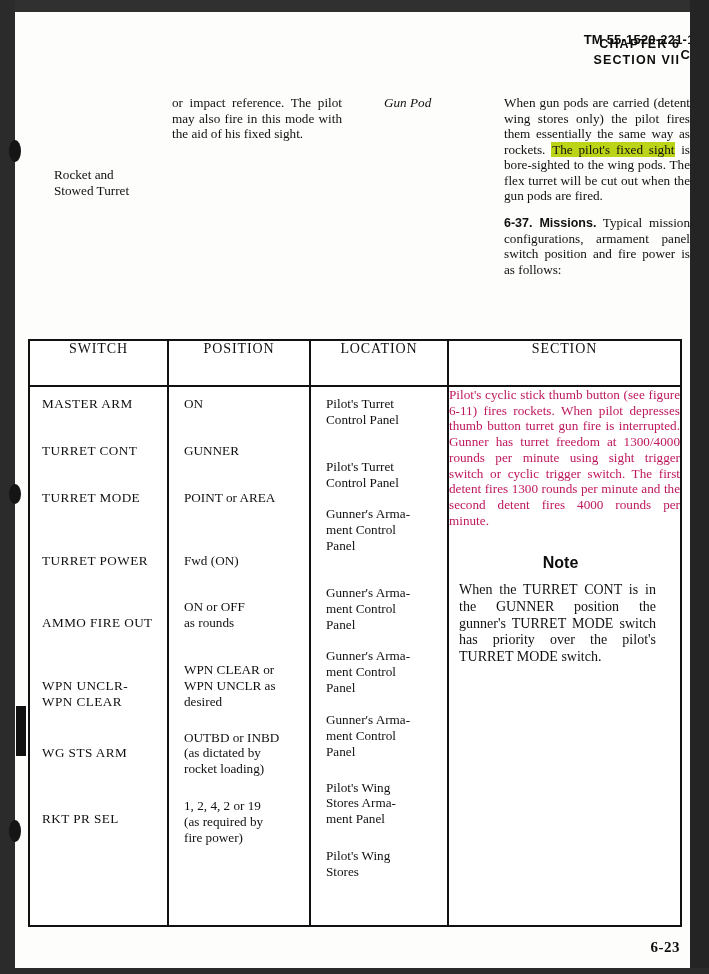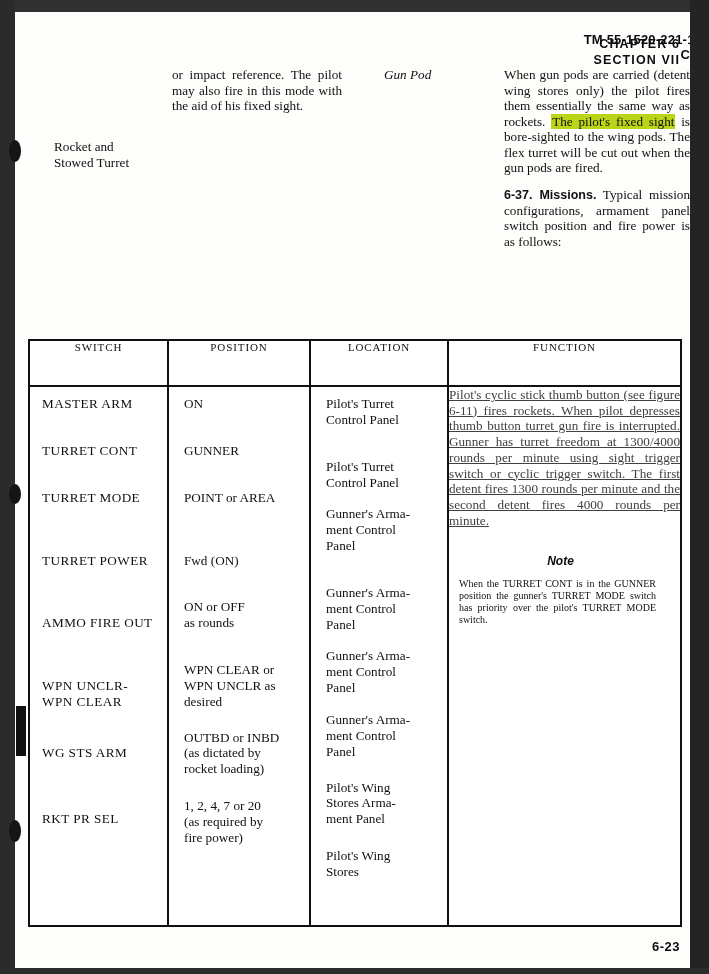--- a/index.html
+++ b/index.html
@@ -90,20 +90,21 @@
     width: 636px;
     height: 230px;
   }
   .col {
     position: absolute;
     font-size: 13.2px;
     line-height: 1.18;
     color: #101010;
     text-align: justify;
     text-justify: inter-word;
+    margin-top: 28px;
   }
   .col p { margin: 0 0 11px 0; }
   .col-label { left: 0;   top: 72px;  width: 112px; text-align: left; }
   .col-a     { left: 118px; top: 0;   width: 170px; }
   .col-b     { left: 330px; top: 0;   width: 112px; font-style: italic; }
   .col-c     { left: 450px; top: 0;   width: 186px; }
 
   .hl {
     background: #bcd417;
     padding: 0 1px;
@@ -144,21 +145,21 @@
   table.doc th, table.doc td {
     border-right: 2px solid #111;
     vertical-align: top;
     padding: 0;
   }
   table.doc th:last-child, table.doc td:last-child { border-right: none; }
   thead th {
     border-bottom: 2px solid #111;
     text-align: center;
     font-weight: normal;
-    font-size: 11px;
+    font-size: 14px;
     letter-spacing: 0.9px;
     color: #101010;
     height: 44px;
     vertical-align: middle;
     font-family: "Liberation Serif","DejaVu Serif",serif;
   }
   .c1 { width: 138px; }
   .c2 { width: 142px; }
   .c3 { width: 138px; }
 
@@ -169,50 +170,48 @@
     color: #101010;
   }
   .sw { letter-spacing: 0.45px; }
 
   .fn-cell { padding: 10px 10px 4px 14px; }
   .fn-text {
     font-size: 13.2px;
     line-height: 1.19;
     text-align: justify;
     text-justify: inter-word;
-    color: #404040;
-    text-decoration: underline;
+    color: #be185d;
   }
   .note-head {
     margin: 26px 8px 10px 0;
     text-align: center;
     font-family: "Liberation Sans","DejaVu Sans",sans-serif;
     font-weight: bold;
-    font-style: italic;
-    font-size: 12px;
+    font-size: 16px;
     color: #0d0d0d;
   }
   .note-body {
-    font-size: 10px;
+    font-size: 14px;
     line-height: 1.19;
     text-align: justify;
     text-justify: inter-word;
     padding: 0 24px 0 10px;
     color: #101010;
   }
   .rowgap { height: 18px; }
 
   
   .folio {
     position: absolute;
     right: 22px;
     top: 928px;
-    font-family: Liberation Sans, sans-serif;
-    font-weight: bold;
-    font-size: 13px;
+    font-family: Liberation Serif, serif;
+    font-weight: bold;
+    font-size: 15px;
     letter-spacing: 0.5px;
     color: #0d0d0d;
   }
 </style>
 </head>
 <body>
 
 <div id="page">
 
   <div id="sheet">
@@ -255,21 +254,21 @@
           <col class="c1">
             <col class="c2">
             <col class="c3">
             <col>
         </colgroup>
         <thead>
           <tr>
             <th>SWITCH</th>
             <th>POSITION</th>
             <th>LOCATION</th>
-            <th>FUNCTION</th>
+            <th>SECTION</th>
           </tr>
         </thead>
         <tbody>
           <tr>
             <td>
               <div class="cellpad">
                 <div class="rowtext sw" style="white-space:pre-line">MASTER ARM</div>
                 <div class="rowgap" style="height:31px"></div>
                 <div class="rowtext sw" style="white-space:pre-line">TURRET CONT</div>
                 <div class="rowgap" style="height:31px"></div>
@@ -302,21 +301,21 @@
 as rounds</div>
                 <div class="rowgap" style="height:31px"></div>
                 <div class="rowtext" style="white-space:pre-line">WPN CLEAR or
 WPN UNCLR as
 desired</div>
                 <div class="rowgap" style="height:20px"></div>
                 <div class="rowtext" style="white-space:pre-line">OUTBD or INBD
 (as dictated by
 rocket loading)</div>
                 <div class="rowgap" style="height:21px"></div>
-                <div class="rowtext" style="white-space:pre-line">1, 2, 4, 7 or 20
+                <div class="rowtext" style="white-space:pre-line">1, 2, 4, 2 or 19
 (as required by
 fire power)</div>
               </div>
             </td>
 
             <td>
               <div class="cellpad" style="padding-left:15px">
                 <div class="rowtext" style="white-space:pre-line">Pilot's Turret
 Control Panel</div>
                 <div class="rowgap" style="height:31px"></div>

